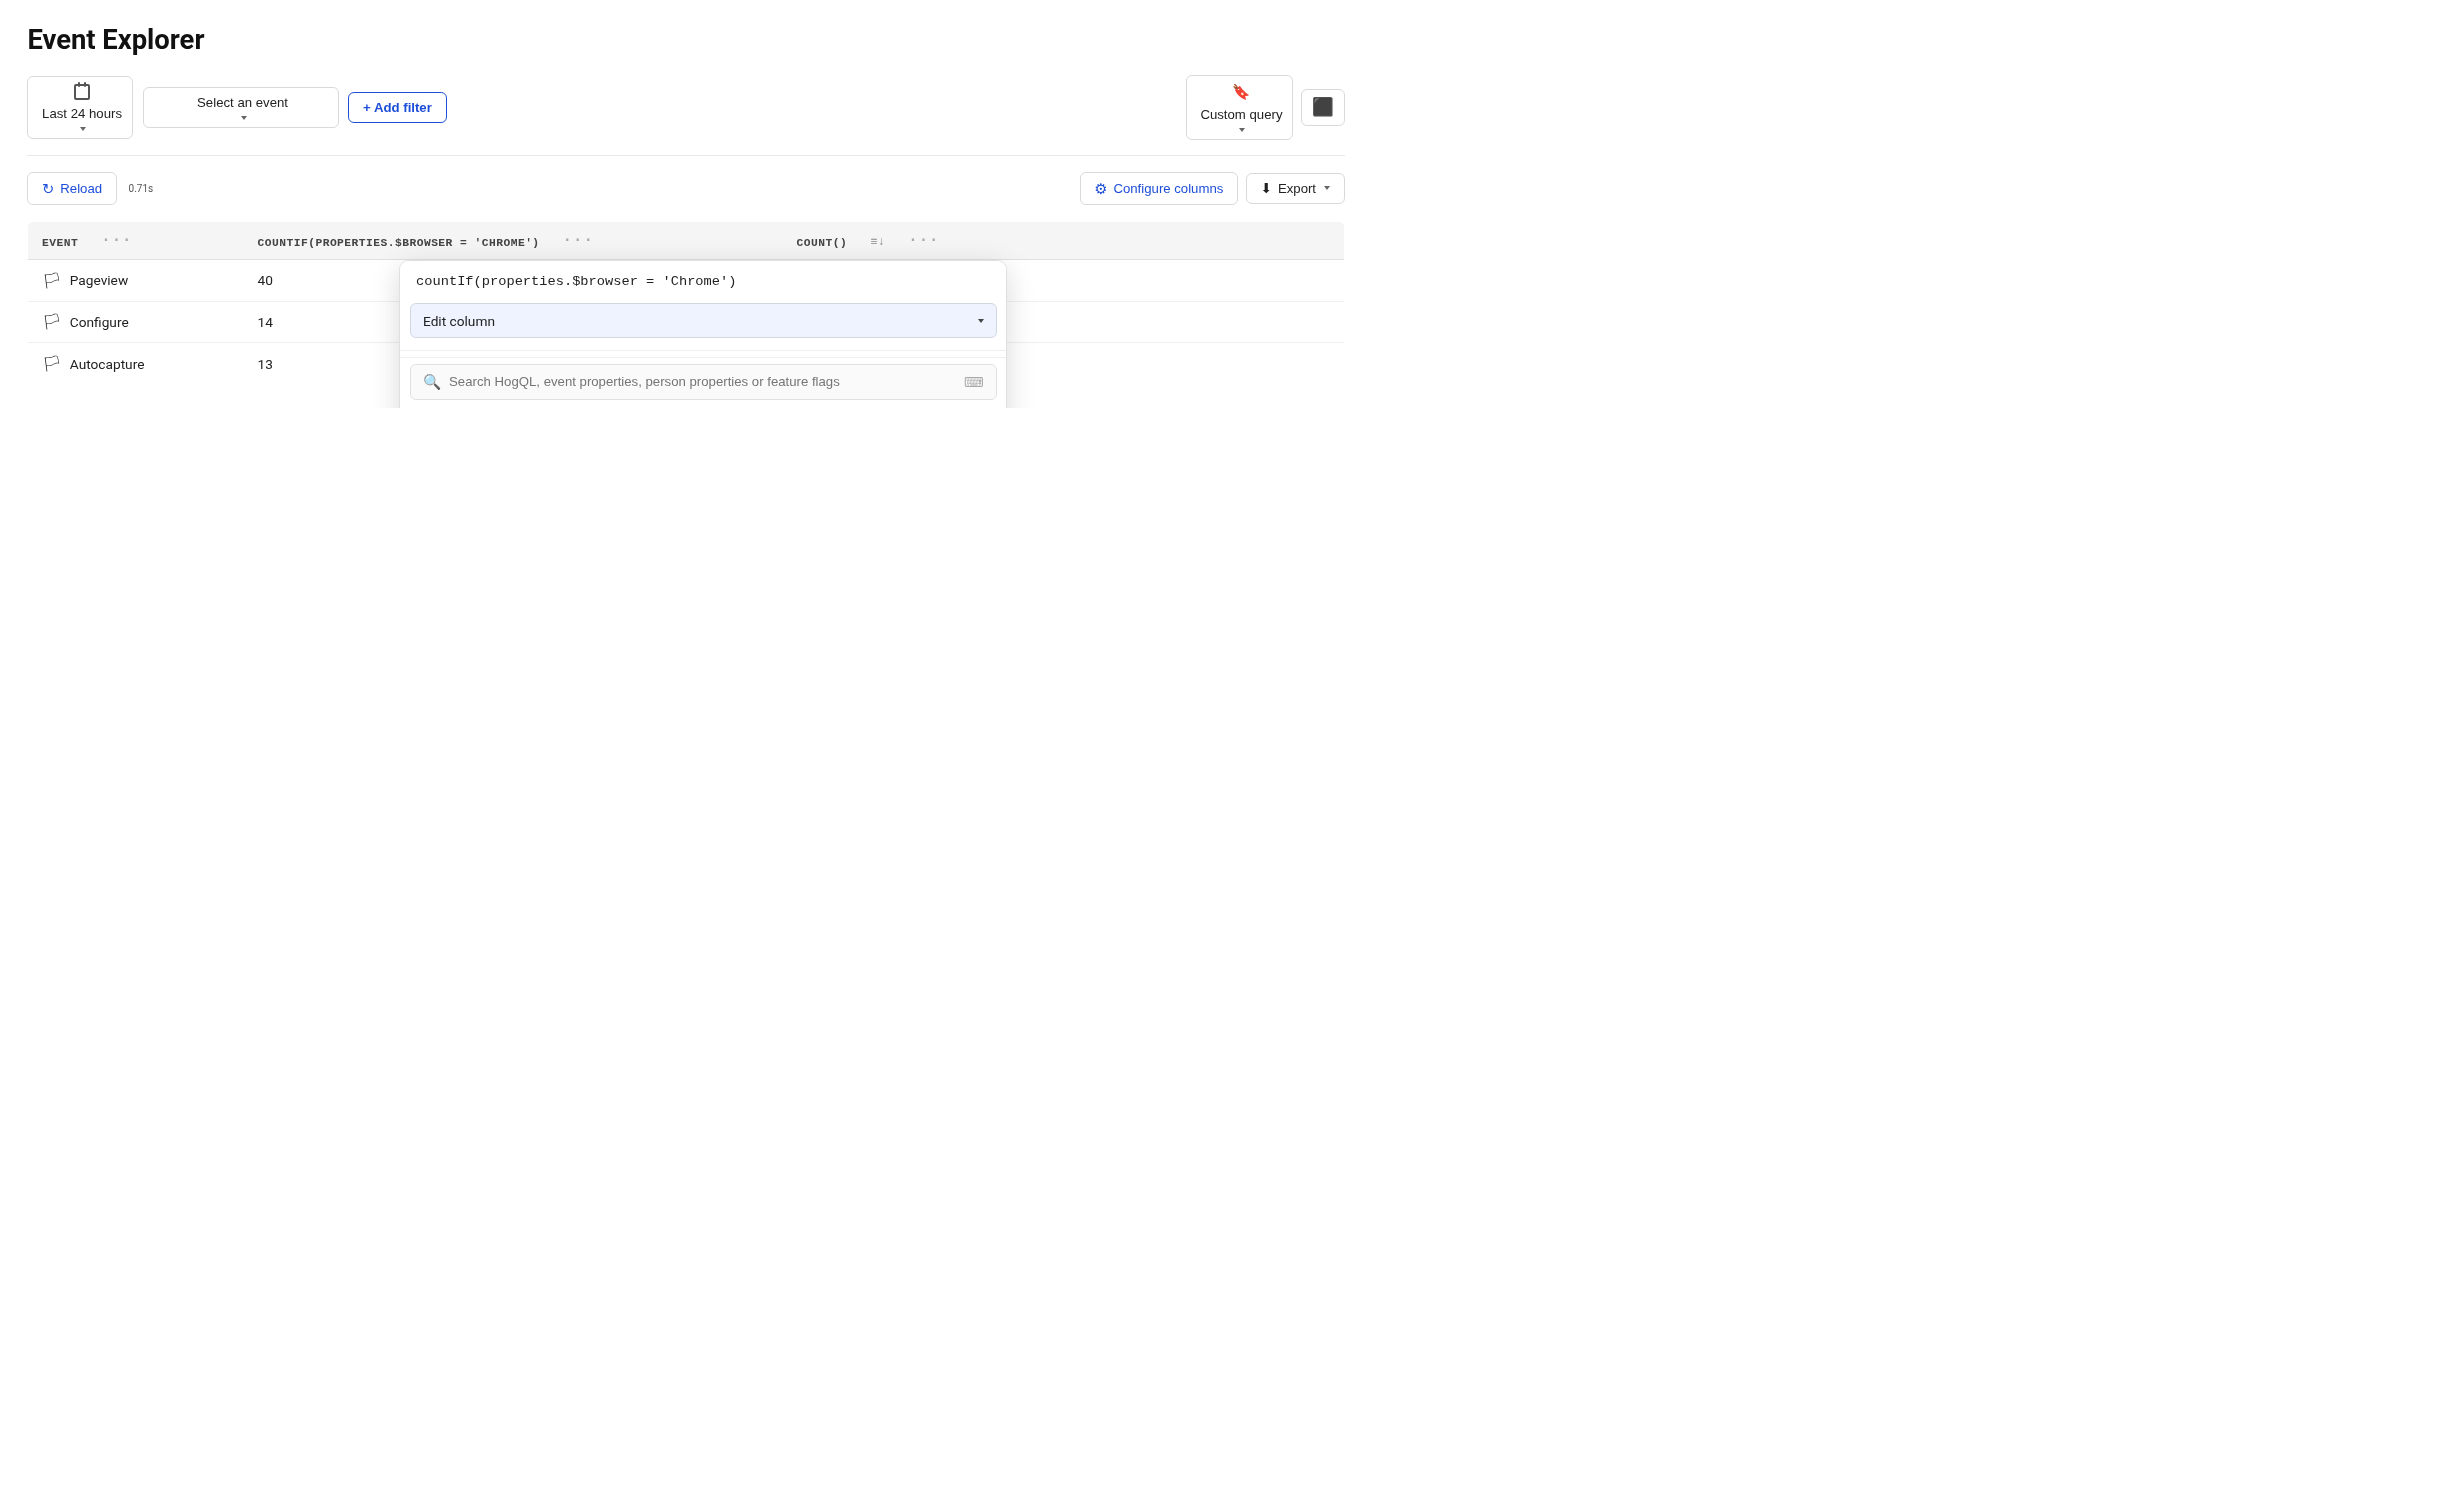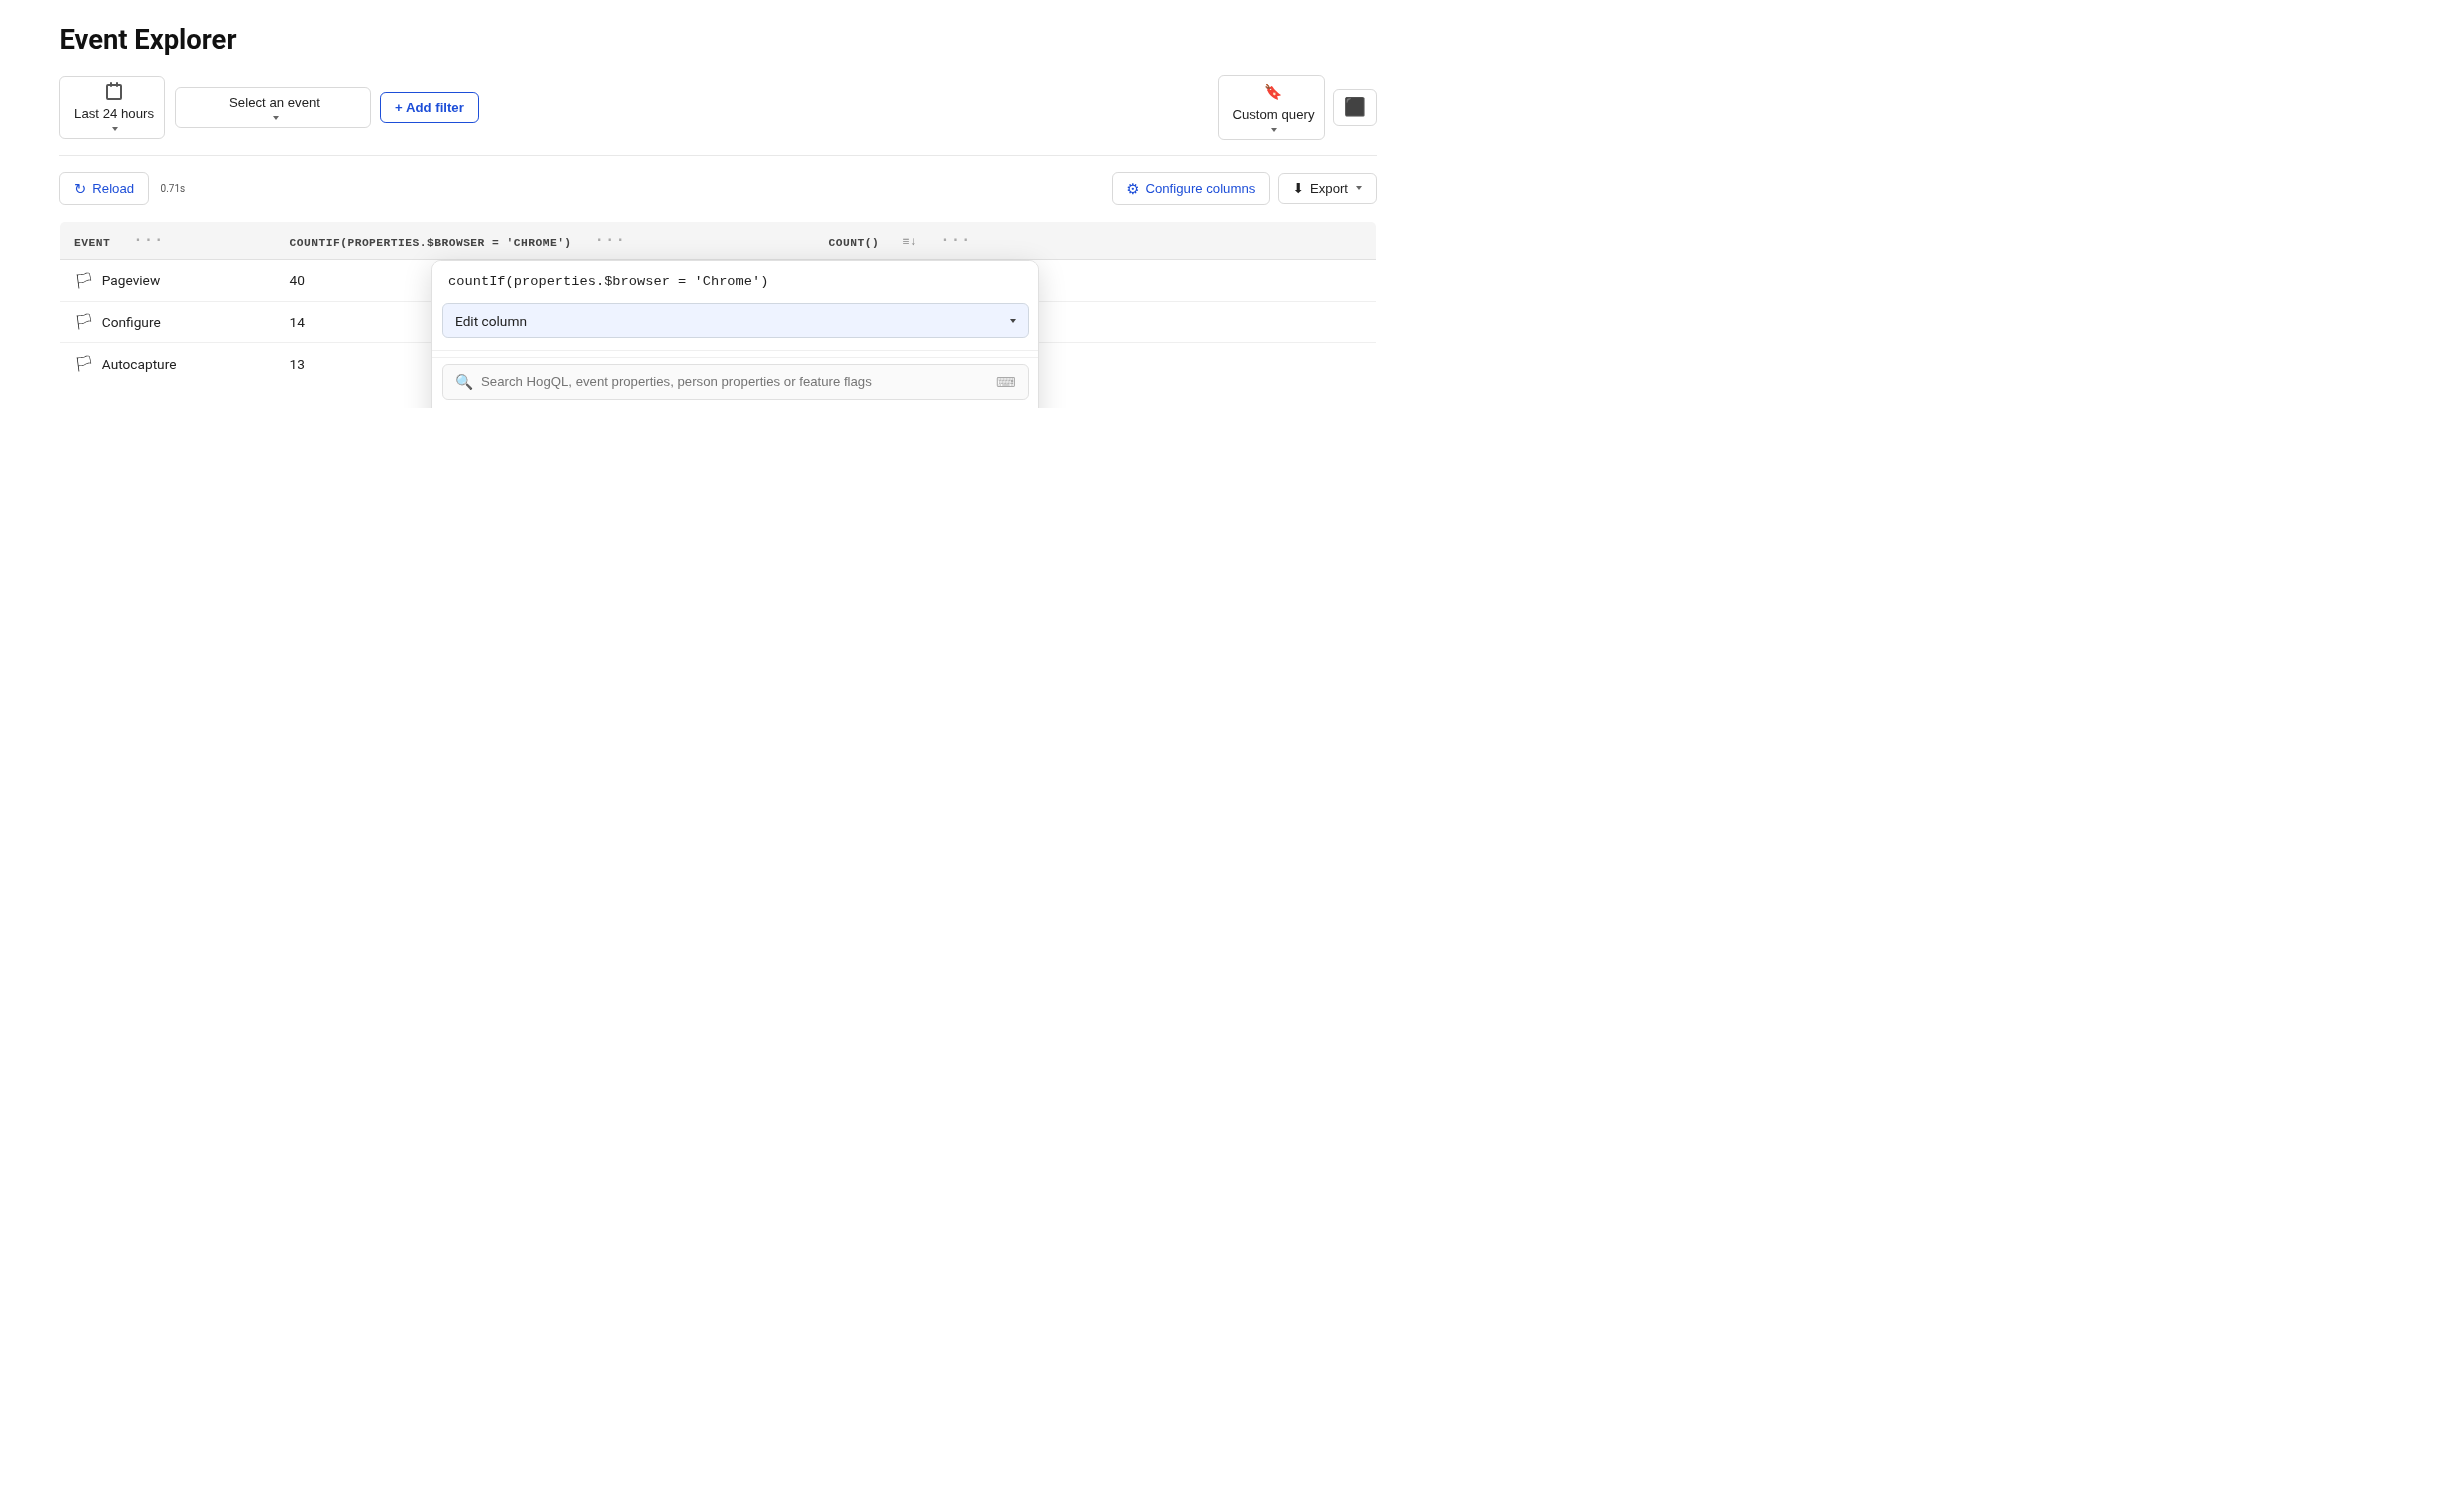--- a/index.html
+++ b/index.html
@@ -5,21 +5,20 @@
     * { box-sizing: border-box; margin: 0; padding: 0; }
     body {
       font-family: -apple-system, BlinkMacSystemFont, 'Segoe UI', Roboto, sans-serif;
       background: #fff;
       color: #1d1d1f;
       font-size: 13.7px;
     }
     .page-container {
       padding: 23.5px 27.4px;
       max-width: 1372px;
-      margin-left: 32px;
     }
     .page-title {
       font-size: 27.4px;
       font-weight: 700;
       margin-bottom: 19.6px;
       color: #111;
     }
     .toolbar {
       display: flex;
       align-items: center;

